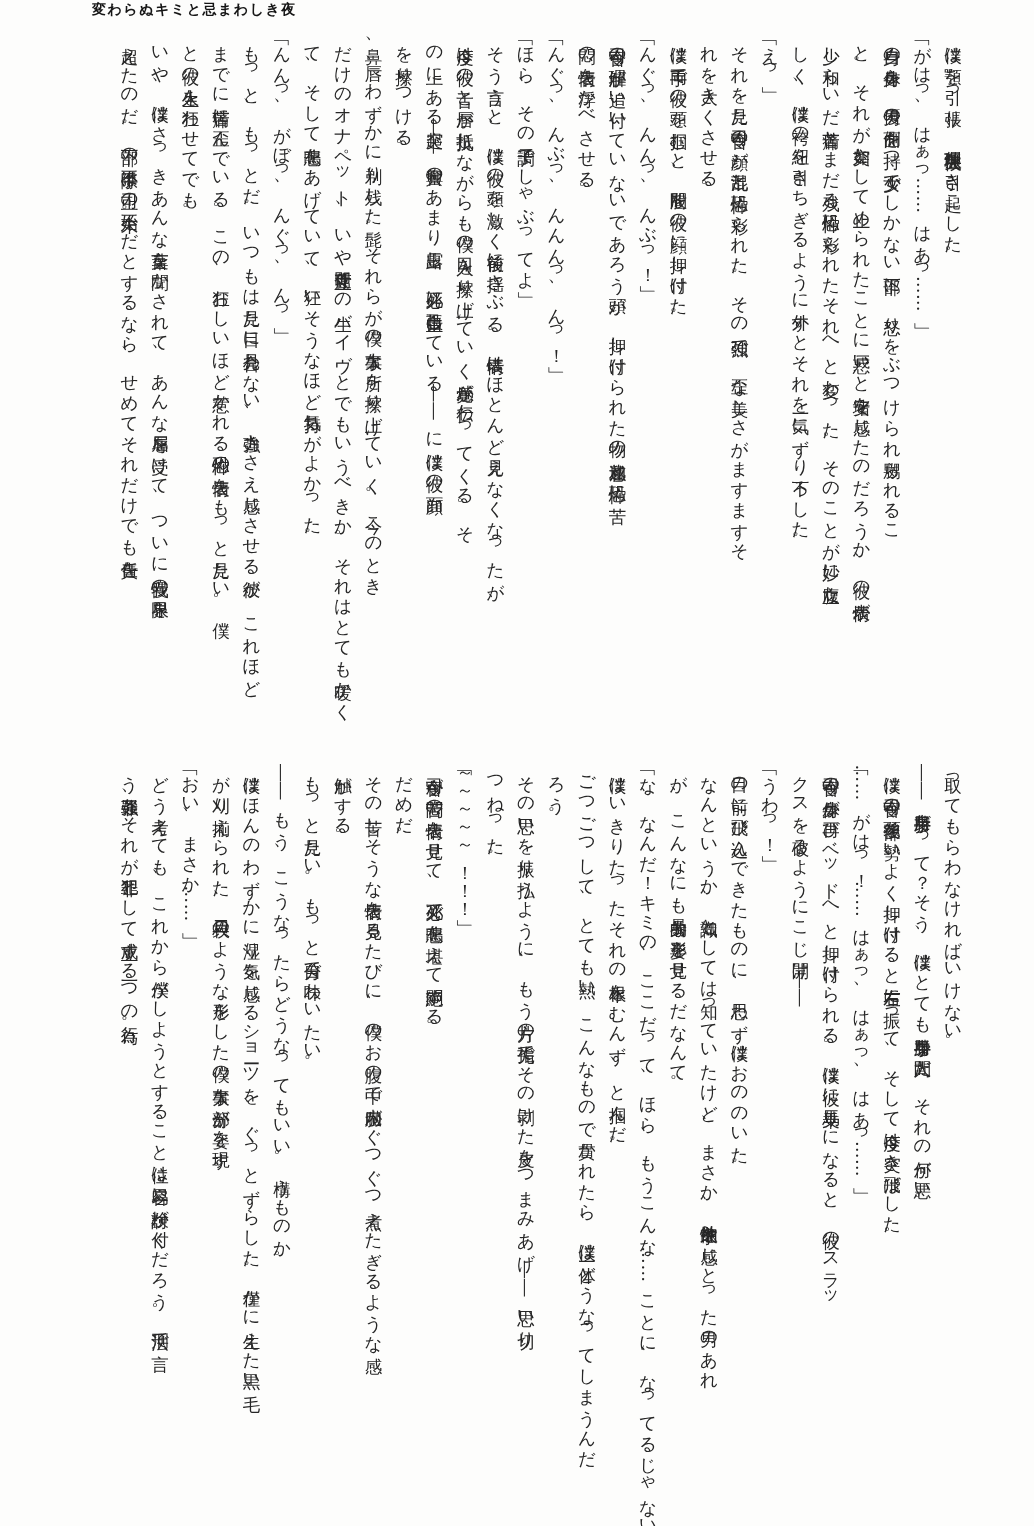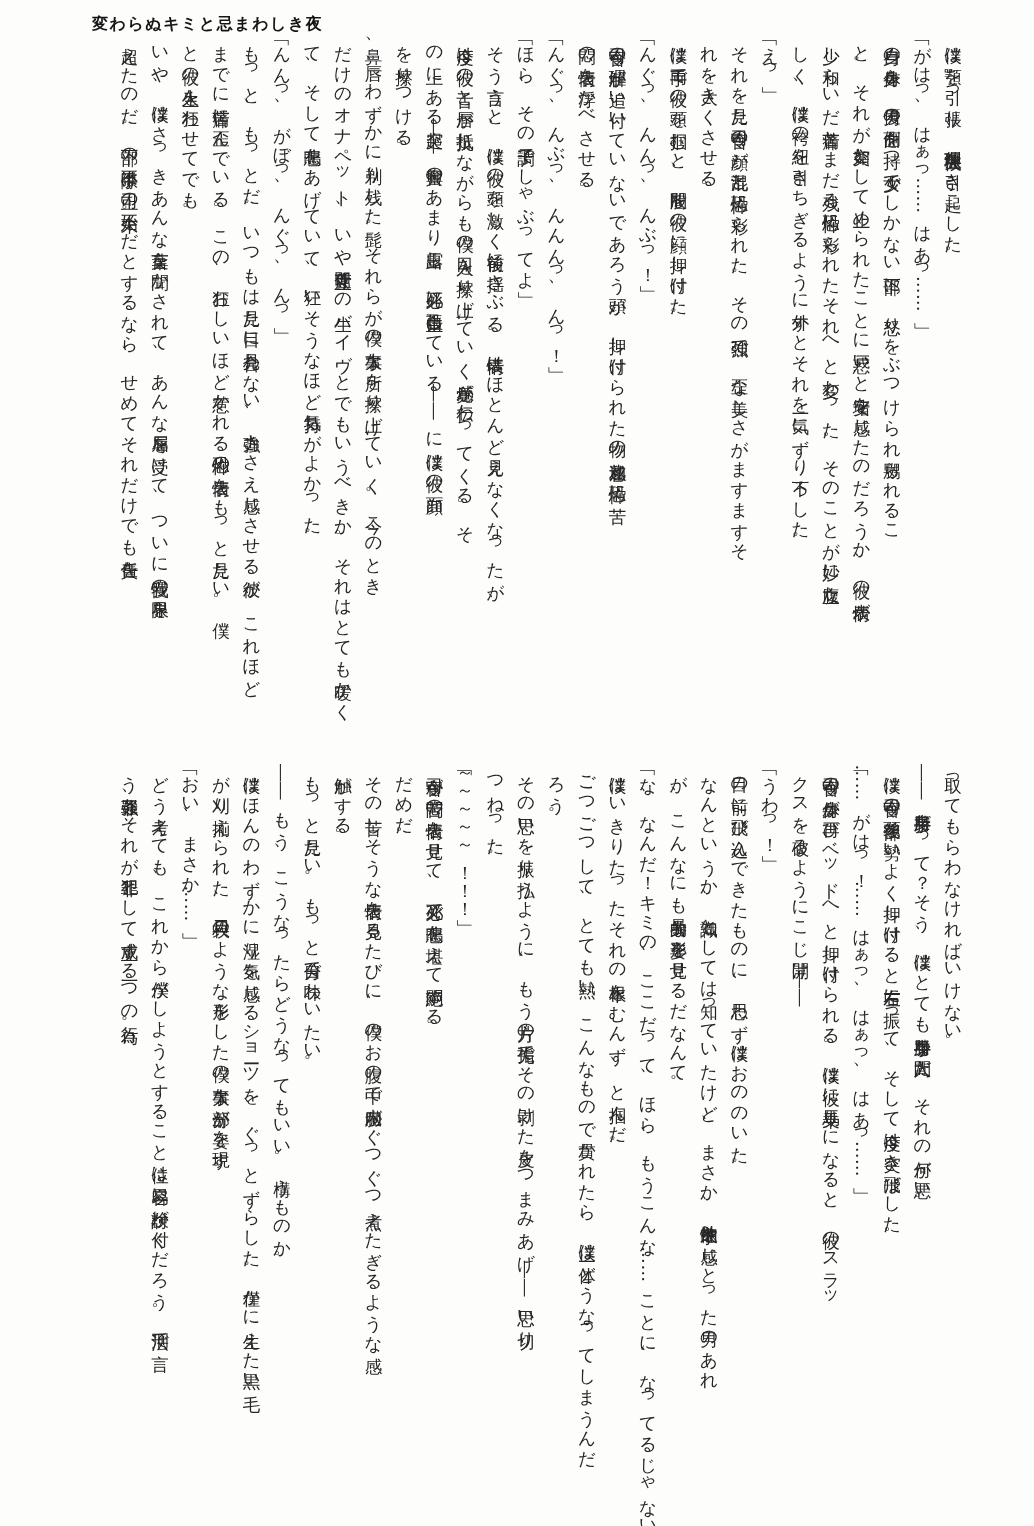--- a/index.html
+++ b/index.html
@@ -10,25 +10,25 @@
     width: 1034px;
     height: 1526px;
     position: relative;
     overflow: hidden;
     background: #fdfdfc;
     color: #262626;
     font-family: "DejaVu Serif", "Liberation Serif", serif;
   }
   .header-title {
     position: absolute;
-    top: 14px;
+    top: 1px;
     left: 92px;
     font-family: "DejaVu Sans", "Liberation Sans", sans-serif;
     font-weight: bold;
-    font-size: 16px;
+    font-size: 14px;
     letter-spacing: 1.5px;
     color: #151515;
     white-space: nowrap;
   }
   .vblock {
     position: absolute;
     right: 66px;
     writing-mode: vertical-rl;
     text-orientation: mixed;
     font-size: 17.5px;

